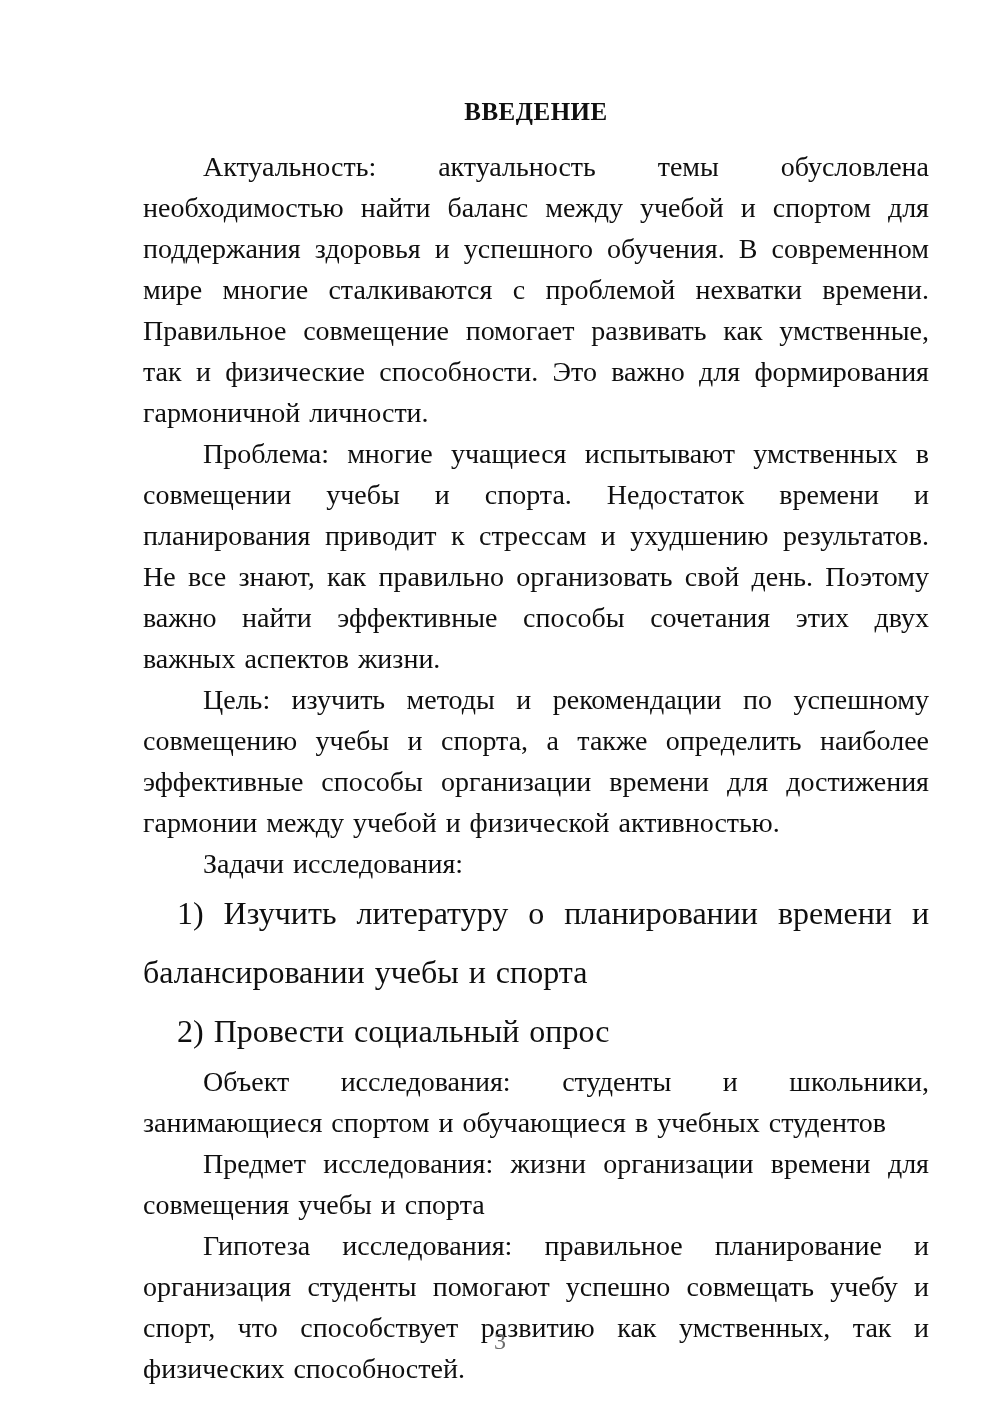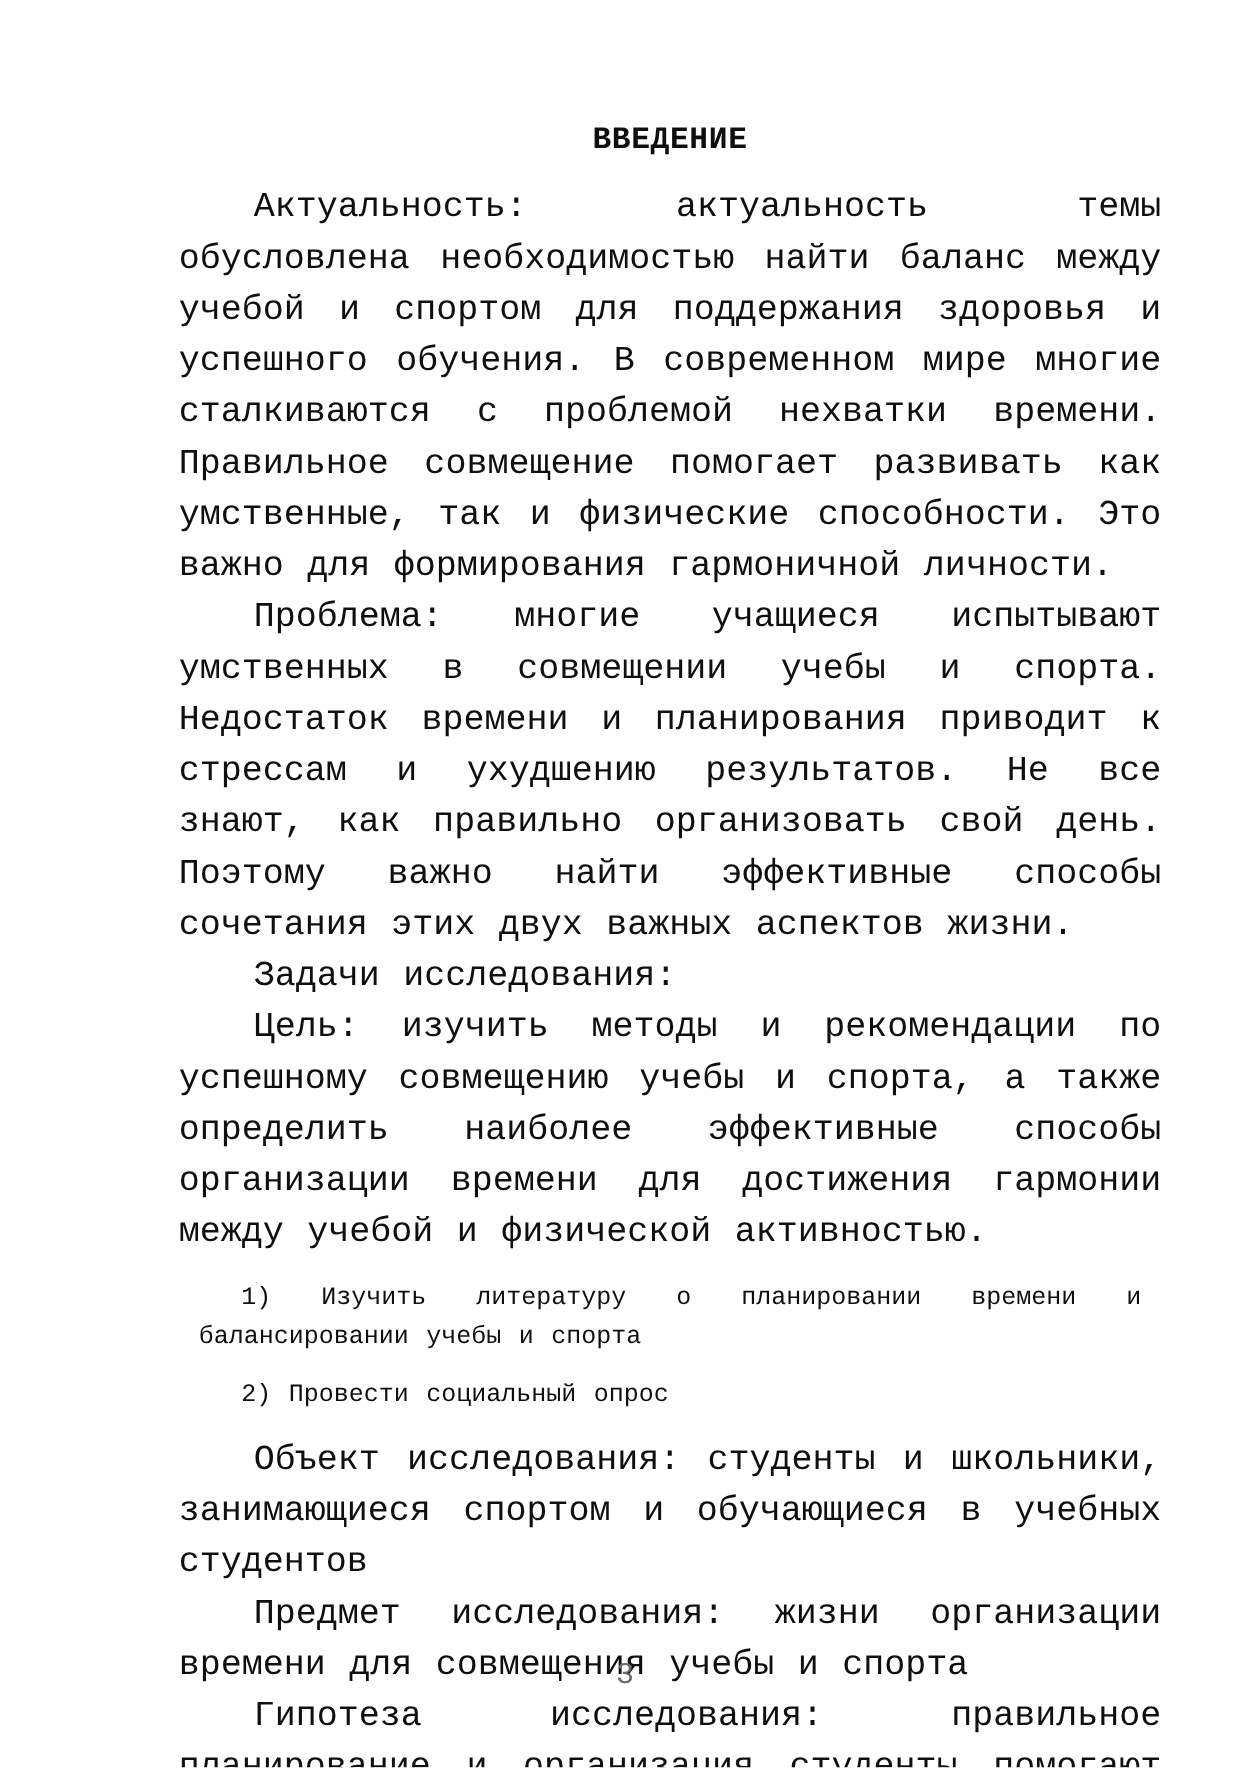--- a/index.html
+++ b/index.html
@@ -7,21 +7,21 @@
     margin: 0;
     padding: 0;
     background: #ffffff;
   }
   .page {
     position: relative;
     width: 1000px;
     height: 1414px;
     margin: 0 auto;
     background: #ffffff;
-    font-family: Liberation Mono, monospace;
+    font-family: Liberation Serif, serif;
     color: #0f0f0f;
     overflow: hidden;
   }
   .content {
     position: absolute;
     top: 92px;
     left: 143px;
     right: 71px;
   }
   .doc-title {
@@ -34,23 +34,23 @@
   }
   .para {
     margin: 0;
     font-size: 28px;
     line-height: 41px;
     text-align: justify;
     text-indent: 60px;
     word-spacing: 2px;
   }
   .task {
-    margin: 16px;
-    font-size: 20px;
-    line-height: 31px;
+    margin: 0;
+    font-size: 32px;
+    line-height: 59px;
     text-align: justify;
     text-indent: 34px;
     word-spacing: 2px;
   }
   .page-number {
     position: absolute;
     top: 1326px;
     left: 0;
     width: 100%;
     text-align: center;
@@ -63,23 +63,23 @@
 <body>
 
 <div class="page">
   <div class="content">
     <h1 class="doc-title">ВВЕДЕНИЕ</h1>
 
     <p class="para">Актуальность: актуальность темы обусловлена необходимостью найти баланс между учебой и спортом для поддержания здоровья и успешного обучения. В современном мире многие сталкиваются с проблемой нехватки времени. Правильное совмещение помогает развивать как умственные, так и физические способности. Это важно для формирования гармоничной личности.</p>
 
     <p class="para">Проблема: многие учащиеся испытывают умственных в совмещении учебы и спорта. Недостаток времени и планирования приводит к стрессам и ухудшению результатов. Не все знают, как правильно организовать свой день. Поэтому важно найти эффективные способы сочетания этих двух важных аспектов жизни.</p>
 
+    <p class="para">Цель: изучить методы и рекомендации по успешному совмещению учебы и спорта, а также определить наиболее эффективные способы организации времени для достижения гармонии между учебой и физической активностью.</p>
+
     <p class="para">Задачи исследования:</p>
-
-    <p class="para">Цель: изучить методы и рекомендации по успешному совмещению учебы и спорта, а также определить наиболее эффективные способы организации времени для достижения гармонии между учебой и физической активностью.</p>
 
     <p class="task">1) Изучить литературу о планировании времени и балансировании учебы и спорта</p>
 
 
 
     <p class="task">2) Провести социальный опрос</p>
 
 
     <p class="para">Объект исследования: студенты и школьники, занимающиеся спортом и обучающиеся в учебных студентов</p>
 

